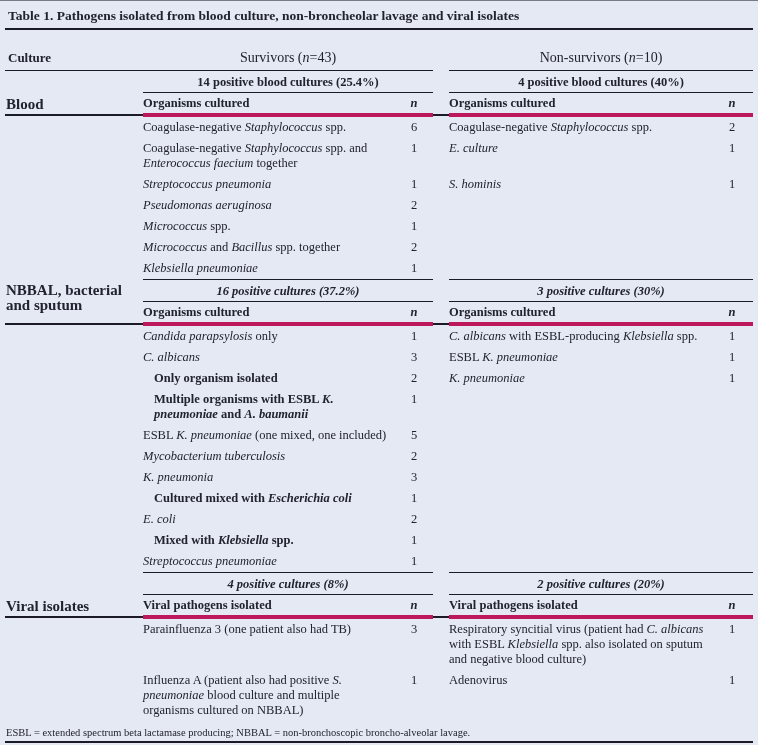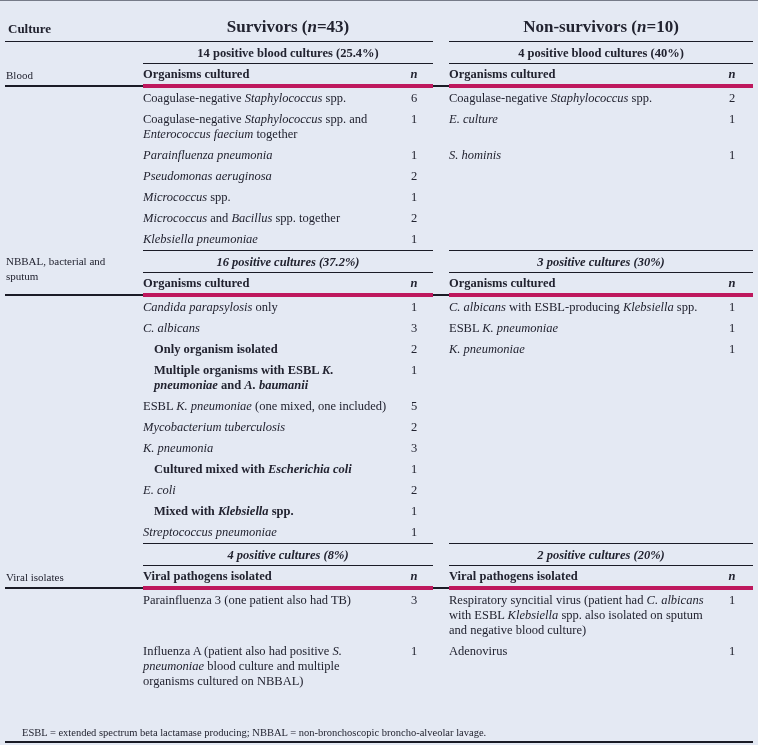--- a/index.html
+++ b/index.html
@@ -13,52 +13,52 @@
   }
   .title{
     font-weight:bold;font-size:13.5px;line-height:17px;
     padding:6px 3px 4px 3px;
     border-bottom:2.5px solid #1a1b26;
   }
   table{border-collapse:collapse;table-layout:fixed;width:748px;font-size:12.5px;}
   td{vertical-align:top;}
   
   .cult-hd{font-weight:bold;font-size:13px;padding:20px 0 4px 3px;border-bottom:1.5px solid #1a1b26;vertical-align:bottom;}
-  .grp-hd{font-weight:bold;font-size:17px;text-align:center;padding:6px 0 4px 0;border-bottom:1.5px solid #1a1b26;vertical-align:bottom;}
+  .grp-hd{font-weight:normal;font-size:14px;text-align:center;padding:6px 0 4px 0;border-bottom:1.5px solid #1a1b26;vertical-align:bottom;}
   
   .banner{font-weight:bold;text-align:center;padding:4px 0 2px 0;border-bottom:1px solid #1a1b26;line-height:15px;}
   .banner.bt{border-top:1px solid #1a1b26;font-style:italic;}
   
   .colhead{font-weight:bold;padding:3px 0 2px 0;border-bottom:4px solid #be185d;line-height:15px;}
   .colhead.nh{font-style:italic;text-align:center;}
   
-  .cat{font-weight:normal;font-size:11px;border-bottom:2px solid #1a1b26;line-height:15px;padding-right:8px;}
+  .cat{font-weight:bold;font-size:15px;border-bottom:2px solid #1a1b26;line-height:15px;padding-right:8px;}
   .cat.cat-bottom{vertical-align:bottom;padding-bottom:2px;}
   .cat.cat-top{vertical-align:top;padding-top:3px;}
   
   .sp{border:none;}
   .sp.thick{border-bottom:2px solid #1a1b26;}
   
   .org{padding:3px 6px 3px 0;line-height:15px;}
   .org.ind{padding-left:11px;font-weight:bold;}
   .num{text-align:center;padding:3px 0;line-height:15px;}
   .blank{border:none;}
   .footnote{
     margin-top:auto;
     font-size:10.5px;line-height:13px;
     padding:3px 1px 2px 1px;
-    margin-left:16px;
   }
   .bottom-rule{border-bottom:2.5px solid #1a1b26;height:0;margin-bottom:2px;}
   i{font-style:italic;}
 </style>
 </head>
 <body>
 
 <div class="page" style="background: rgb(228, 233, 243); color: rgb(34, 35, 48);">
+  <div class="title">Table 1. Pathogens isolated from blood culture, non-broncheolar lavage and viral isolates</div>
 
   <table id="pathogens-table">
     <colgroup>
       <col style="width:138px">
         <col style="width:252px">
         <col style="width:38px">
       <col style="width:16px">
         <col style="width:262px">
         <col style="width:42px">
     </colgroup>
@@ -95,21 +95,21 @@
         <tr>
           <td class="blank"></td>
           <td class="org">Coagulase-negative <i>Staphylococcus</i> spp. and <i>Enterococcus faecium</i> together</td>
           <td class="num">1</td>
           <td class="sp"></td>
           <td class="org"><i>E. culture</i></td>
           <td class="num">1</td>
         </tr>
         <tr>
           <td class="blank"></td>
-          <td class="org"><i>Parainfluenza pneumonia</i></td>
+          <td class="org"><i>Streptococcus pneumonia</i></td>
           <td class="num">1</td>
           <td class="sp"></td>
           <td class="org"><i>S. hominis</i></td>
           <td class="num">1</td>
         </tr>
         <tr>
           <td class="blank"></td>
           <td class="org"><i>Pseudomonas aeruginosa</i></td>
           <td class="num">2</td>
           <td class="sp"></td>

